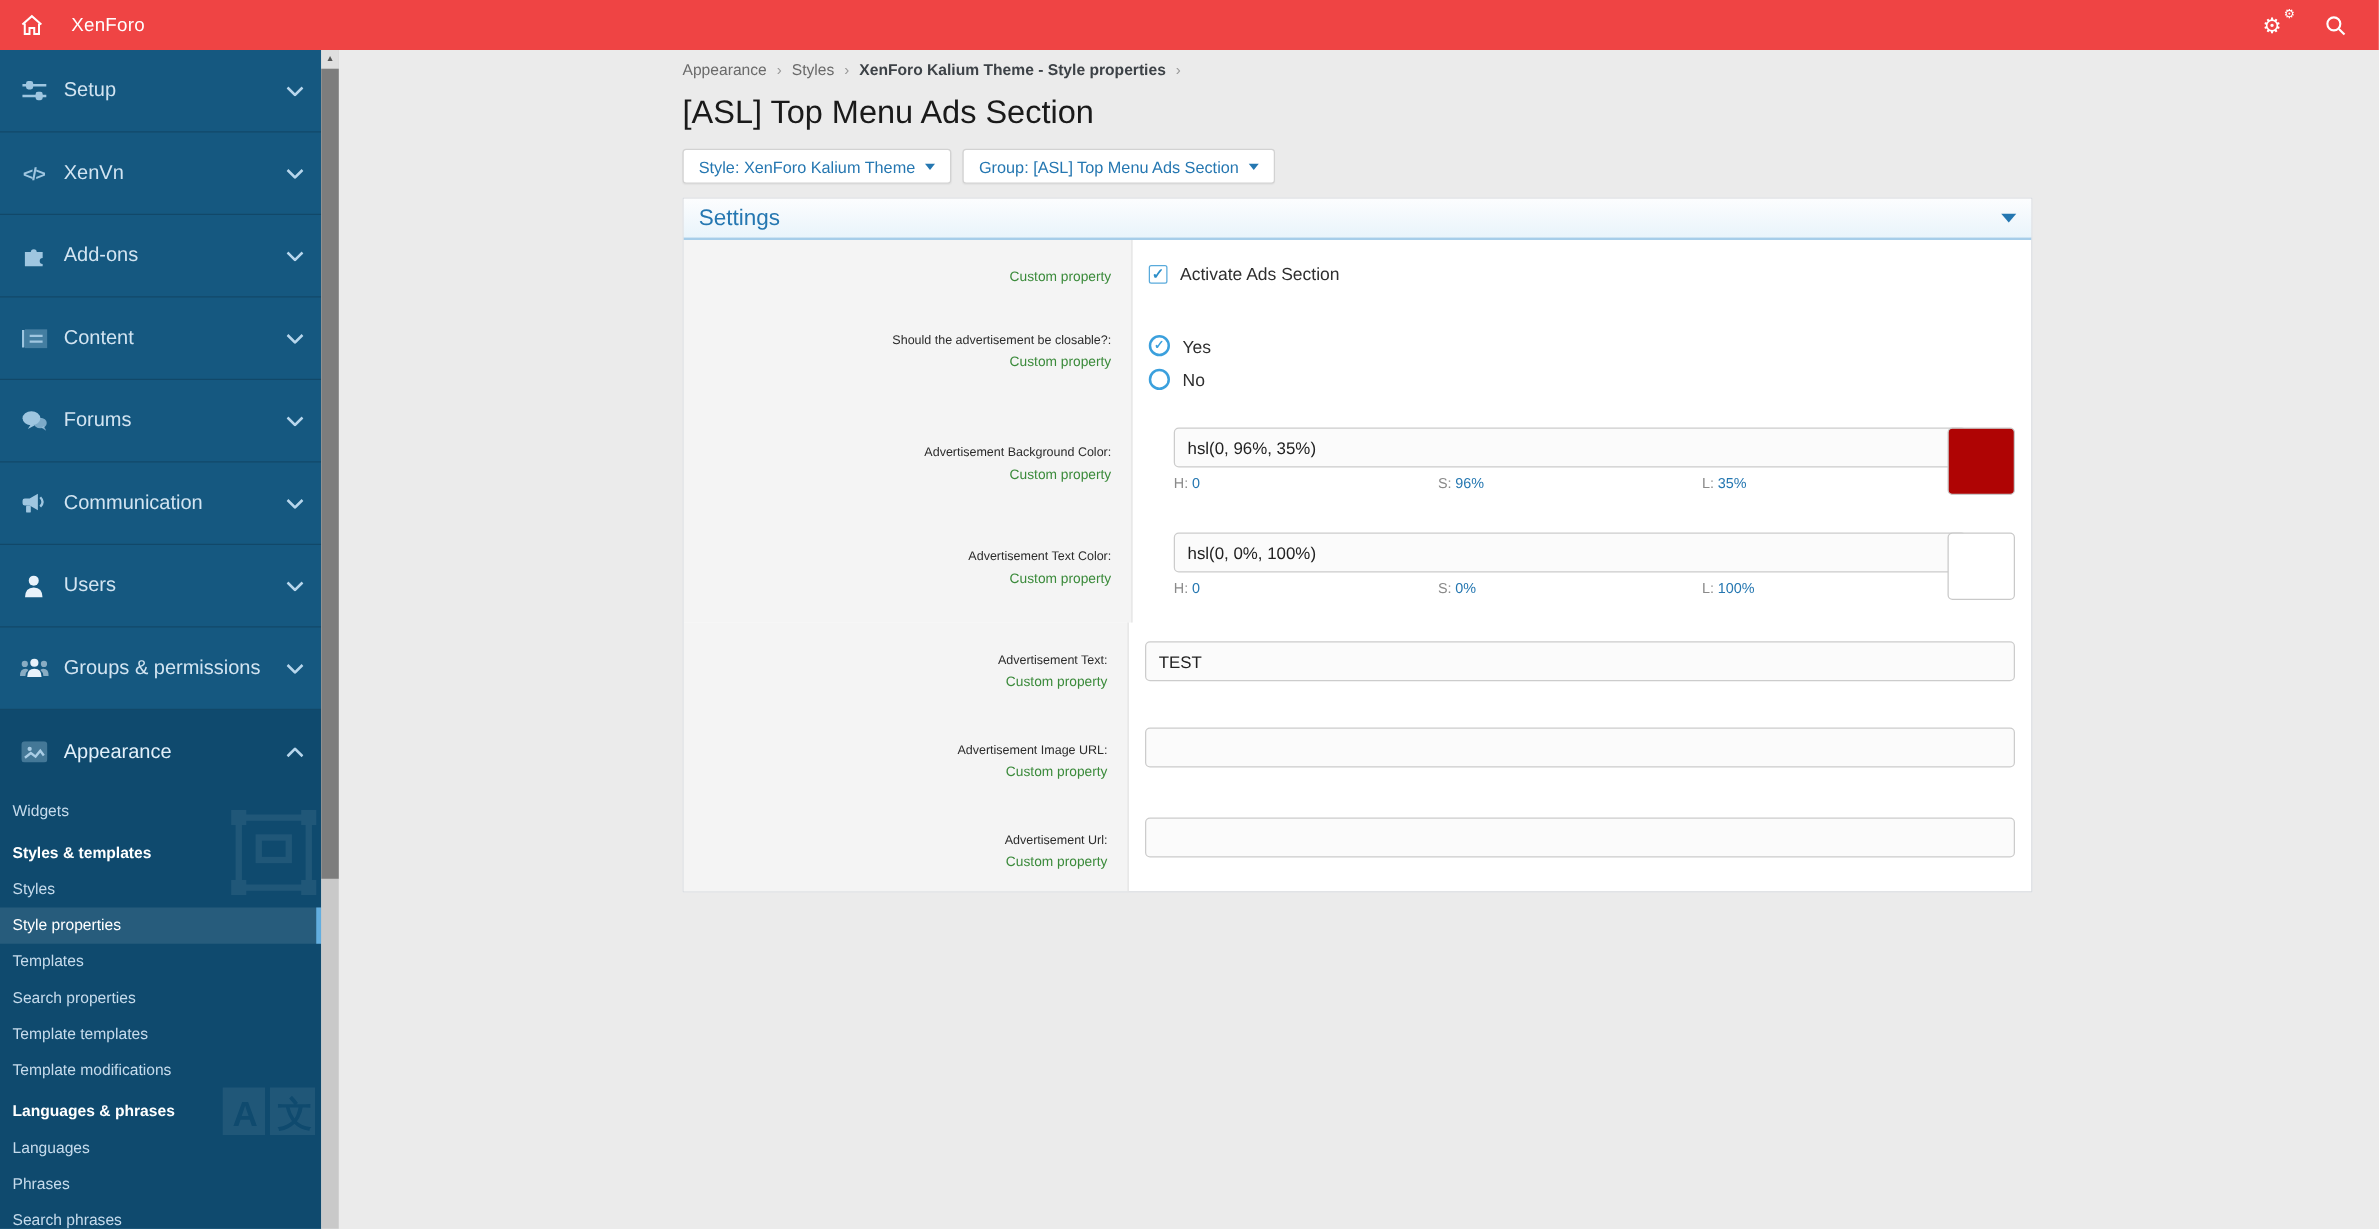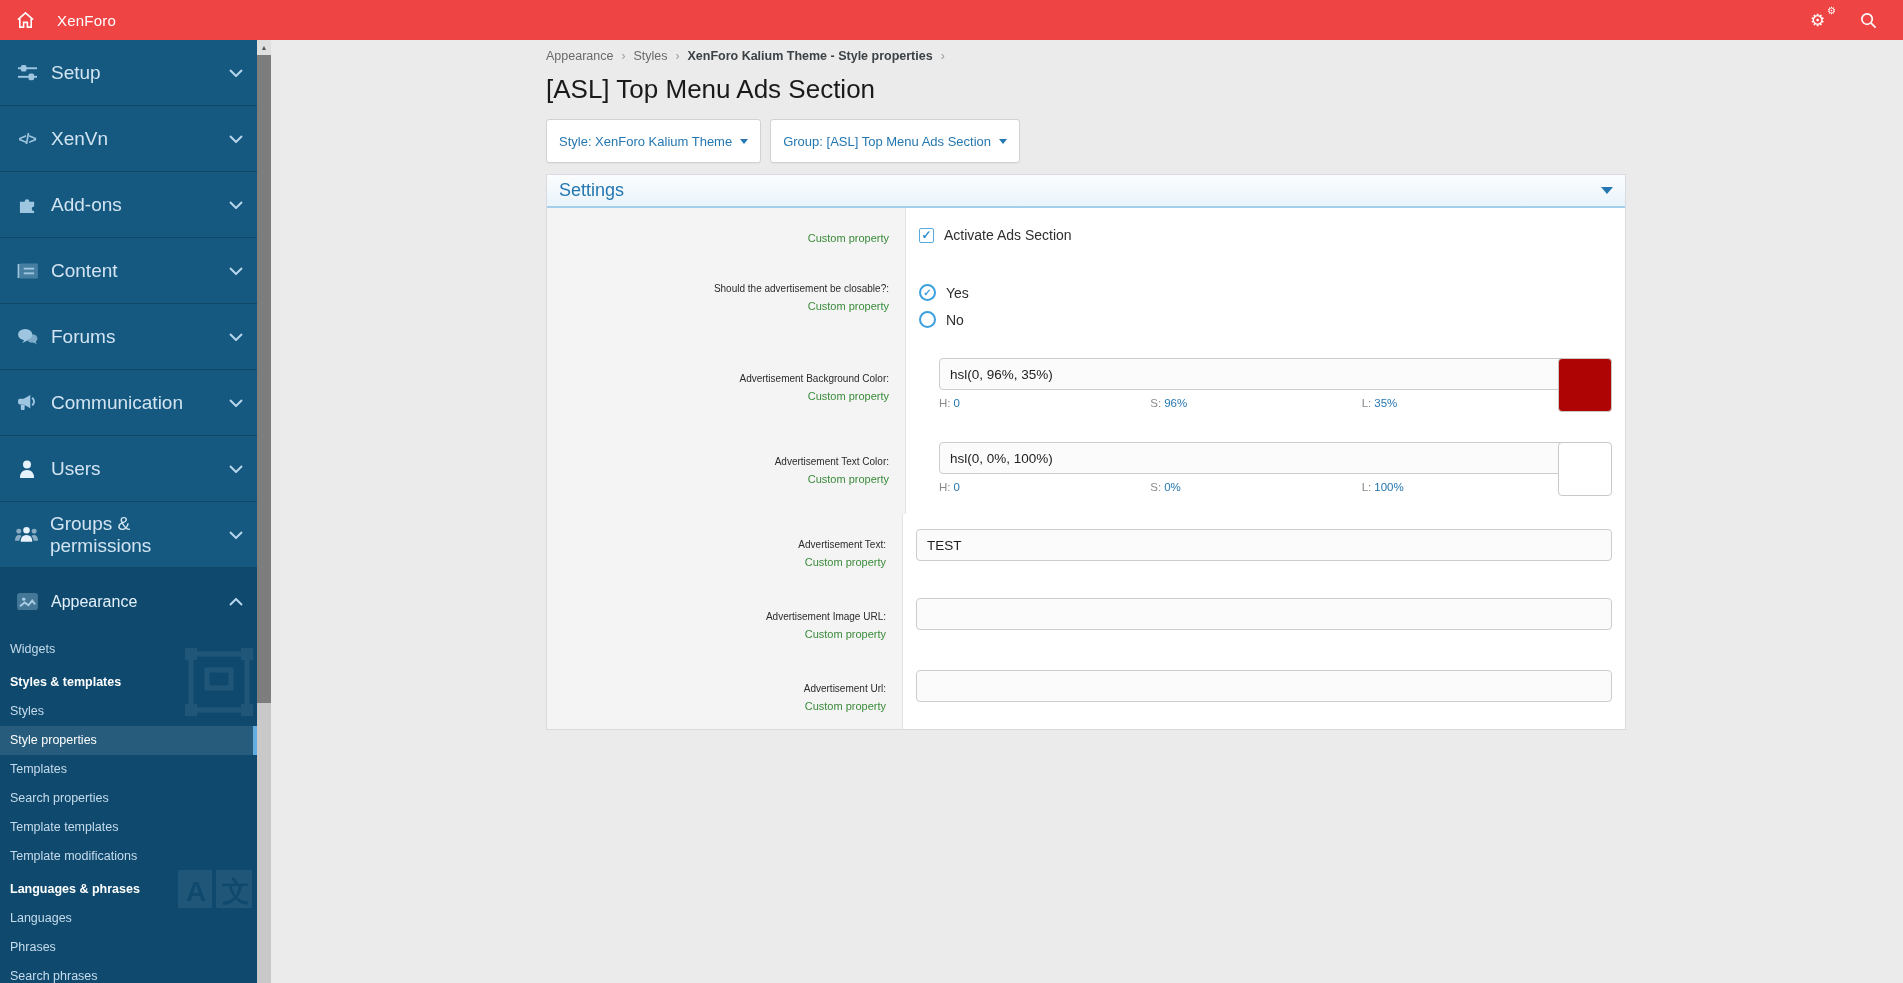--- a/index.html
+++ b/index.html
@@ -12,21 +12,21 @@
   .topbar .spacer { flex:1; }
   .top-icon { color:#ffffff; margin-right:26px; cursor:pointer; display:flex; align-items:center; }
   .gear-wrap { position:relative; width:24px; height:22px; font-size:17px; }
   .gear-wrap .g1 { position:absolute; left:0; top:1px; }
   .gear-wrap .g2 { position:absolute; right:-2px; top:-4px; font-size:10px; }
 
   
   .sidebar { position:absolute; left:0; top:40px; width:257px; height:943px; background:#155880; overflow:hidden; }
   .nav-item { height:66px; display:flex; align-items:center; padding:0 14px; border-bottom:1px solid rgba(0,0,0,.18); cursor:pointer; }
   .nav-item .nicon { width:26px; display:flex; justify-content:center; color:#9fc6e0; }
-  .nav-item .nlabel { margin-left:11px; font-size:19px; color:#d2e4f1; }
+  .nav-item .nlabel { margin-left:11px; font-size:16px; color:#d2e4f1; }
   .nav-item .chev { margin-left:auto; display:flex; }
   .code-glyph { font-size:14px; font-weight:bold; color:#9fc6e0; letter-spacing:-1px; }
 
   .appearance-block { background:#0f4a6e; position:relative; padding-bottom:30px; }
   .appearance-head { height:67px; display:flex; align-items:center; padding:0 14px; cursor:pointer; }
   .appearance-head .nicon { width:26px; display:flex; justify-content:center; color:#a9cde5; }
   .appearance-head .nlabel { margin-left:11px; font-size:16px; color:#e2f0fa; }
   .appearance-head .chev { margin-left:auto; display:flex; }
   .subnav { list-style:none; position:relative; z-index:2; }
   .subnav li { height:29px; line-height:29px; padding-left:10px; font-size:12.5px; color:#c6dbec; cursor:pointer; }
@@ -44,21 +44,21 @@
   .inner { position:absolute; left:275px; top:0; width:1080px; }
 
   .breadcrumb { padding-top:9px; font-size:12.5px; color:#6a6a6a; display:flex; align-items:center; }
   .breadcrumb .crumb { cursor:pointer; }
   .breadcrumb .sep { color:#9a9a9a; margin:0 8px; font-size:12px; }
   .breadcrumb .current { font-weight:bold; color:#3d4247; }
 
   .page-title { margin-top:9px; font-size:26px; font-weight:400; color:#1a1a1a; line-height:34px; }
 
   .filter-row { margin-top:13px; display:flex; gap:9px; }
-  .filter-btn { display:inline-flex; align-items:center; height:44px; padding:0 12px; background:#ffffff; border:1px solid #d2d2d2; border-radius:3px; color:#2577b1; font-size:13px; cursor:pointer; box-shadow:0 1px 1px rgba(0,0,0,.04); }
+  .filter-btn { display:inline-flex; align-items:center; height:28px; padding:0 12px; background:#ffffff; border:1px solid #d2d2d2; border-radius:3px; color:#2577b1; font-size:13px; cursor:pointer; box-shadow:0 1px 1px rgba(0,0,0,.04); }
   .caret { width:0; height:0; border-left:4px solid transparent; border-right:4px solid transparent; border-top:5px solid #2577b1; margin-left:8px; }
 
   .card { margin-top:11px; width:1080px; background:#ffffff; border:1px solid #d7dade; }
   .card-head { height:33px; display:flex; align-items:center; padding:0 12px; background:linear-gradient(180deg,#fcfdfe 0%,#e9f4fb 100%); border-bottom:2px solid #a6cde9; cursor:pointer; }
   .card-head .ptitle { color:#2577b1; font-size:18px; }
   .card-head .arrow { margin-left:auto; width:0; height:0; border-left:6px solid transparent; border-right:6px solid transparent; border-top:7px solid #2577b1; }
 
   .frow { display:flex; }
   .lcell { width:359px; background:#f4f4f4; border-right:1px solid #e3e3e3; padding:0 16px; text-align:right; }
   .rcell { flex:1; padding:0 13px; position:relative; }

